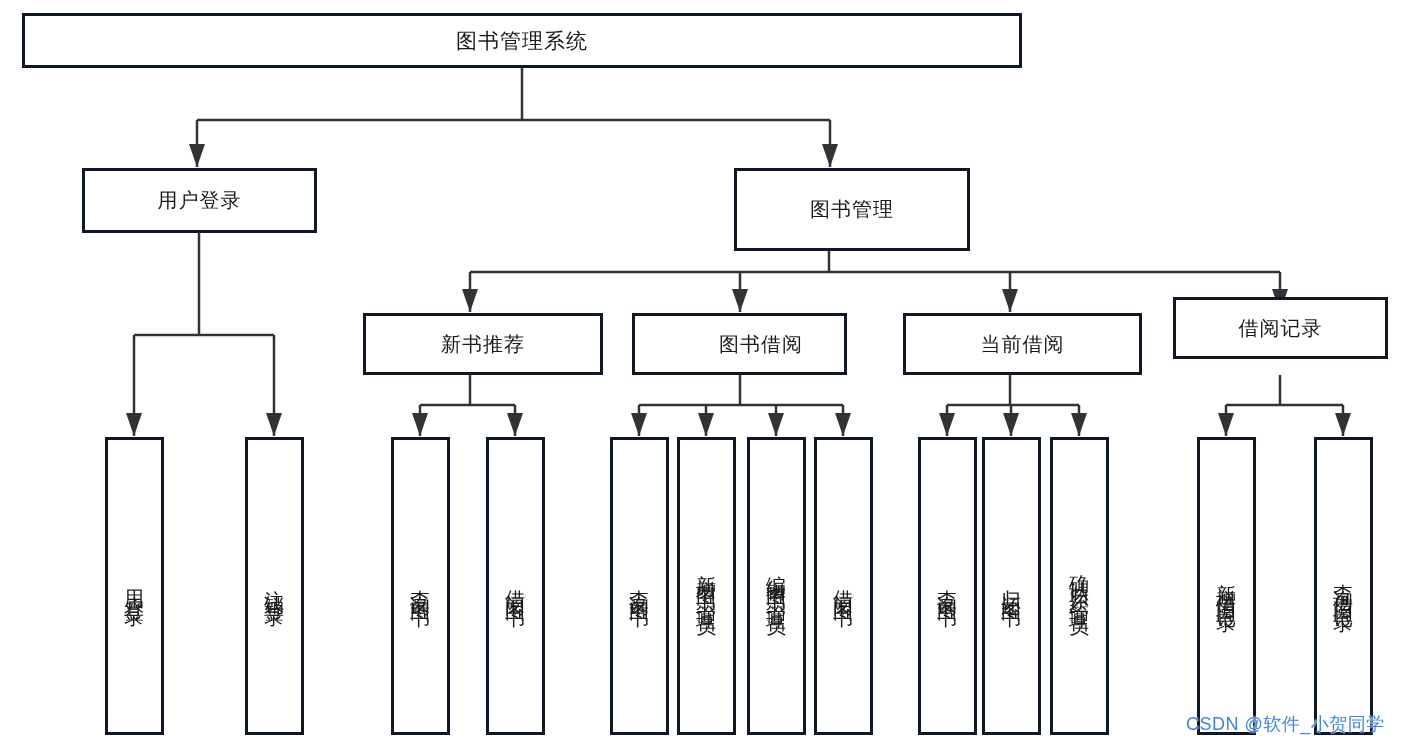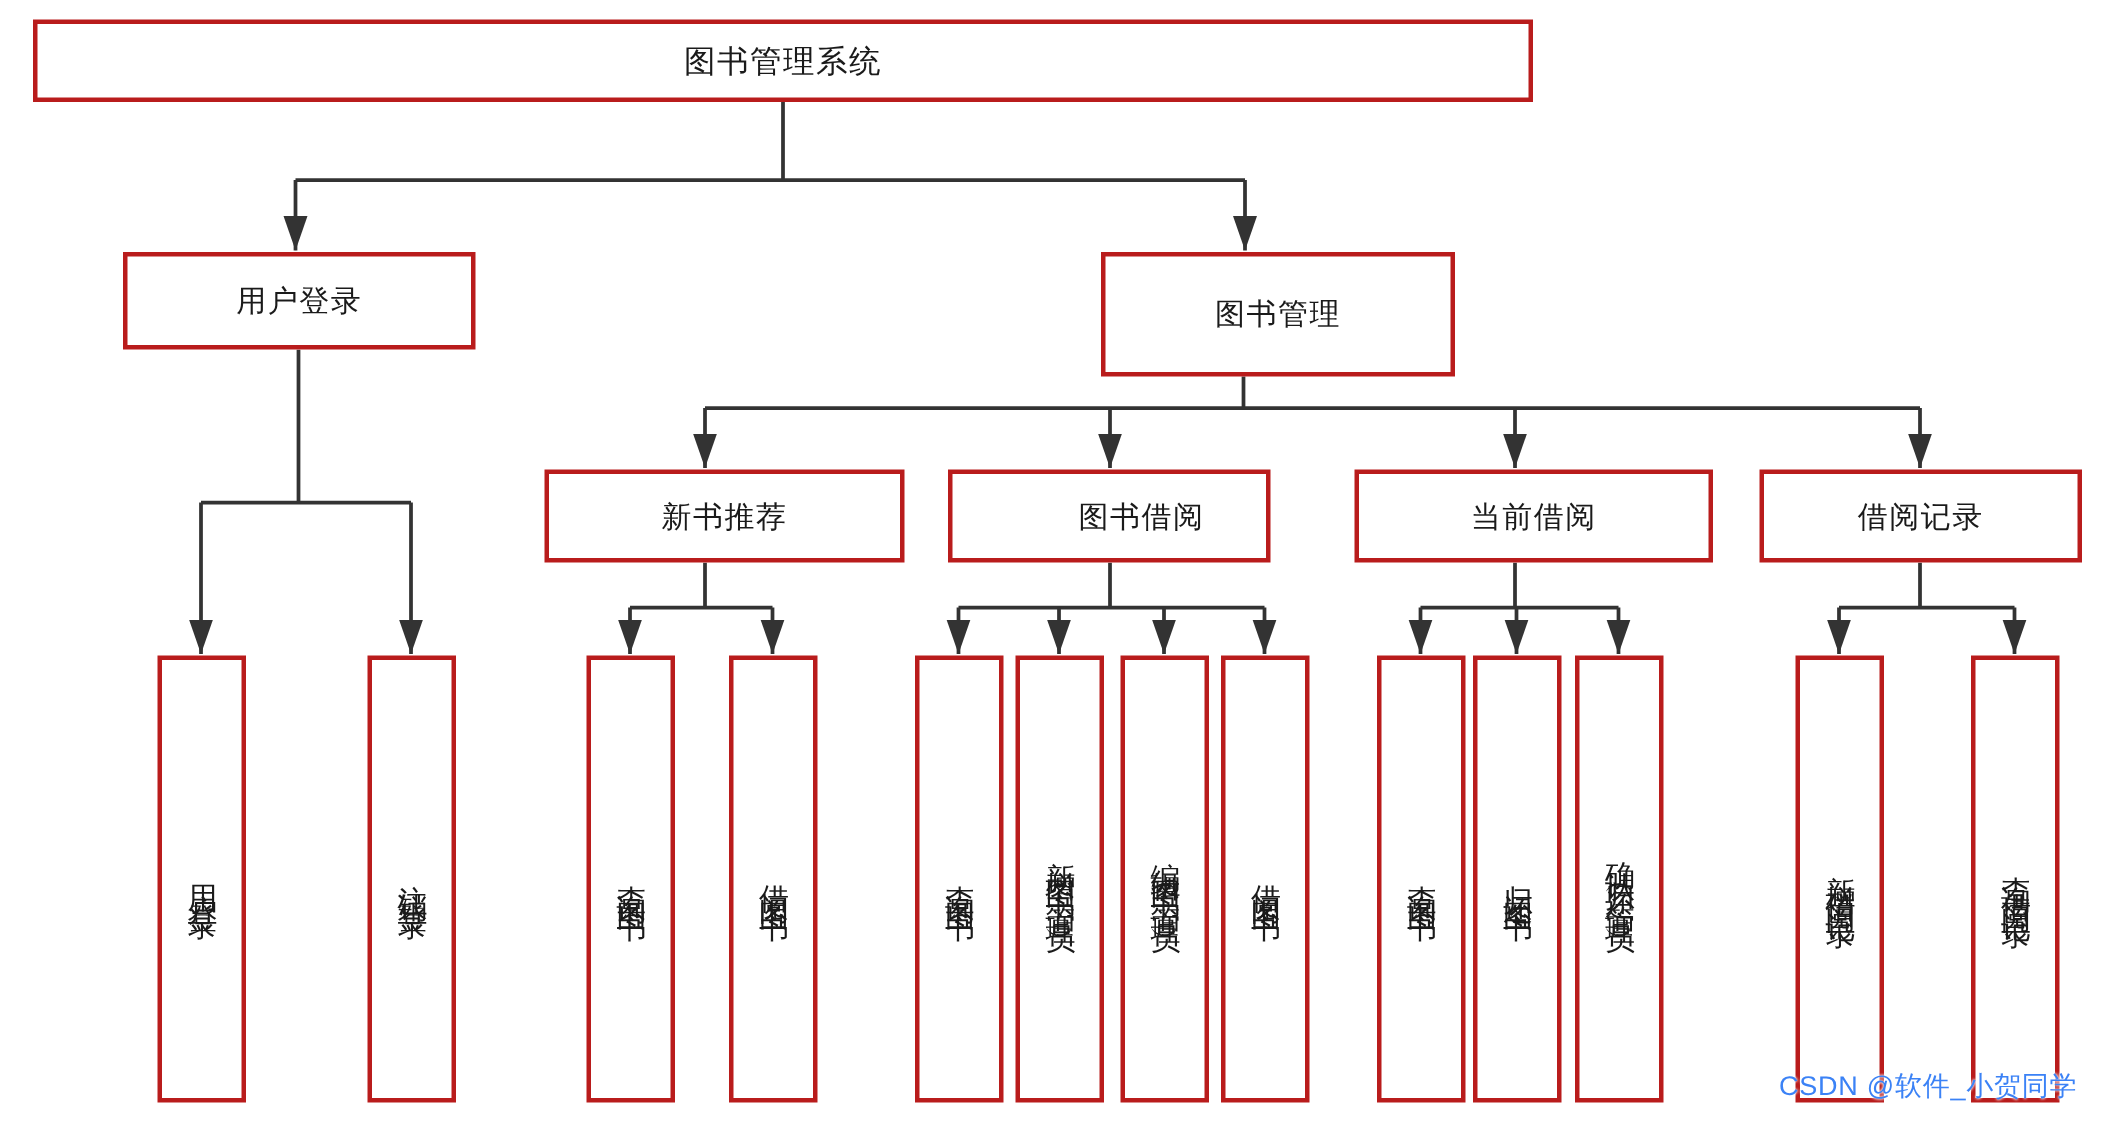--- a/index.html
+++ b/index.html
@@ -19,21 +19,21 @@
     position: absolute;
     left: 0;
     top: 0;
     width: 1405px;
     height: 747px;
     pointer-events: none;
   }
   .node {
     position: absolute;
     box-sizing: border-box;
-    border: 3px solid #b91c1c;
+    border: 3px solid #0f172a;
     background: #ffffff;
     display: flex;
     align-items: center;
     justify-content: center;
     color: #1a1a1a;
   }
   .h-label {
     font-size: 20px;
     letter-spacing: 1px;
     white-space: nowrap;
@@ -132,21 +132,21 @@
 
   <div class="node" style="left:363px; top:313px; width:240px; height:62px;">
     <span class="h-label">新书推荐</span>
   </div>
   <div class="node" style="left:632px; top:313px; width:215px; height:62px;padding-left:43px;">
     <span class="h-label">图书借阅</span>
   </div>
   <div class="node" style="left:903px; top:313px; width:239px; height:62px;">
     <span class="h-label">当前借阅</span>
   </div>
-  <div class="node" style="left:1173px; top:313px; width:215px; height:62px;">
+  <div class="node" style="left:1173px; top:297px; width:215px; height:62px;">
     <span class="h-label">借阅记录</span>
   </div>
 
   <div class="node leaf" style="left:105px;">
     <span class="v-label">用户登录</span>
   </div>
   <div class="node leaf" style="left:245px;">
     <span class="v-label">注销登录</span>
   </div>
 

